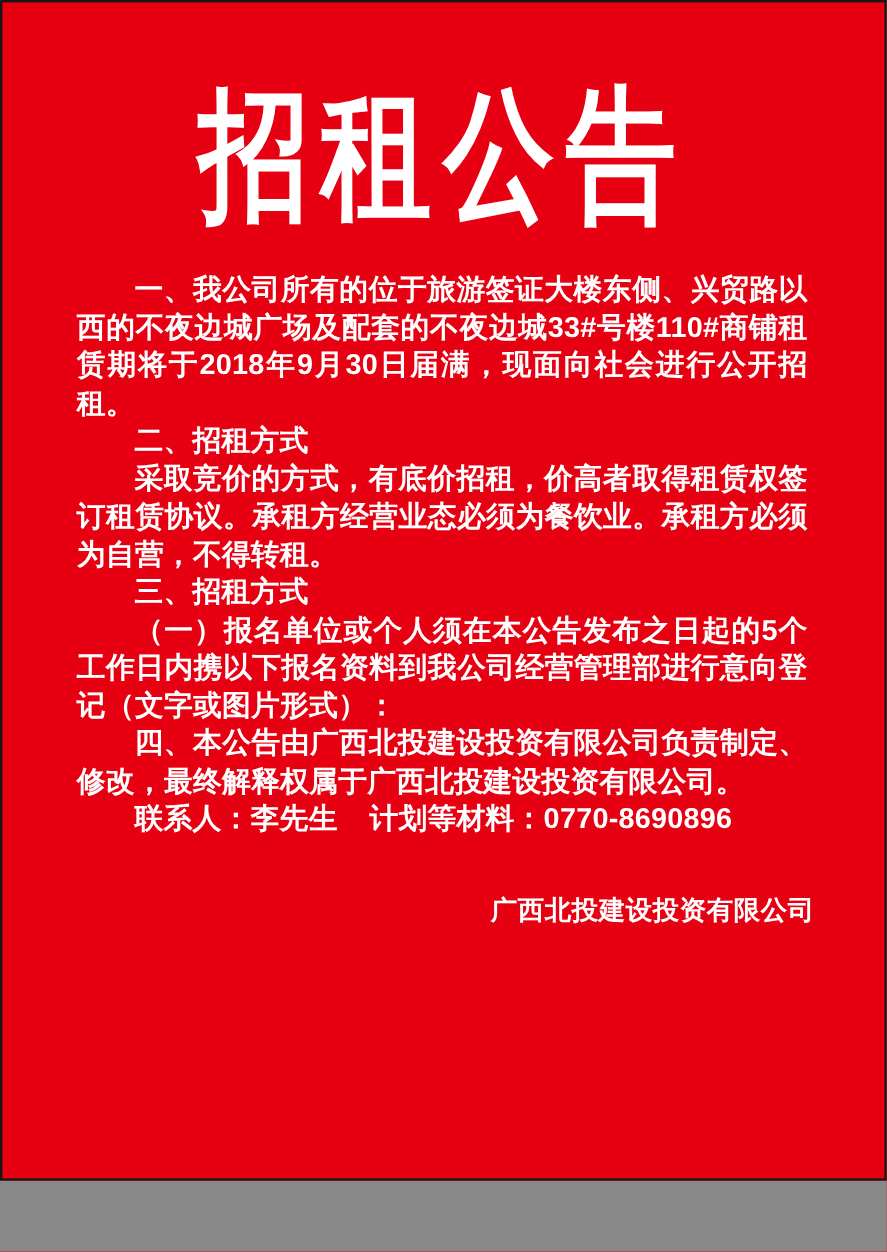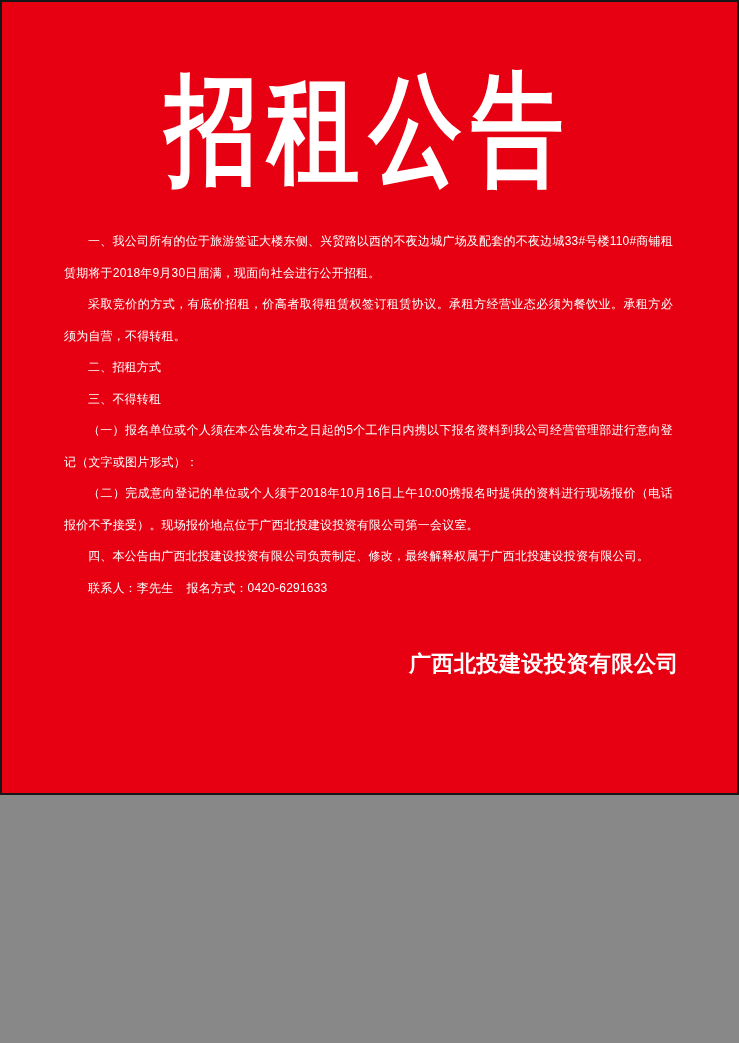--- a/index.html
+++ b/index.html
@@ -4,21 +4,21 @@
 <style>
   :root{
     --background:#e60012;
     --text:#ffffff;
     --border:#161616;
   }
   html,body{margin:0;padding:0;}
   body{background:#888;}
   .page{
     position:relative;
-    width:739px;height:795px;
+    width:739px;height:984px;
     box-sizing:border-box;
     margin:0 auto;
     background:var(--background,#e60012);
     border:2px solid var(--border,#161616);
     overflow:hidden;
     color:var(--text,#ffffff);
     font-family:"Liberation Sans","DejaVu Sans",sans-serif;
   }
   .poster-title{
     margin:82px 0 0 0;
@@ -28,22 +28,22 @@
     font-family:"DejaVu Serif","Liberation Serif",serif;
     font-weight:900;
     font-size:92px;
     letter-spacing:10px;
     transform:scaleY(1.30);
     transform-origin:50% 60%;
     white-space:nowrap;
   }
   .announcement-body{
     margin:46px 64px 0 62px;
-    font-size:12px;
-    font-weight:normal;
+    font-size:24px;
+    font-weight:bold;
     line-height:31.5px;
     letter-spacing:0.2px;
   }
   .announcement-body p{
     margin:0;
     text-indent:2em;
     text-align:justify;
     word-break:break-all;
   }
   .contact-gap{display:inline-block;width:1.1em;}
@@ -61,28 +61,27 @@
 </style>
 </head>
 <body>
 
 <div class="page">
 
   <h1 class="poster-title">招租公告</h1>
 
   <div class="announcement-body">
     <p>一、我公司所有的位于旅游签证大楼东侧、兴贸路以西的不夜边城广场及配套的不夜边城33#号楼110#商铺租赁期将于2018年9月30日届满，现面向社会进行公开招租。</p>
+    <p>二、招租方式</p>
     <p>采取竞价的方式，有底价招租，价高者取得租赁权签订租赁协议。承租方经营业态必须为餐饮业。承租方必须为自营，不得转租。</p>
-    <p>二、招租方式</p>
-    <p>三、不得转租</p>
+    <p>三、招租方式</p>
     <p>（一）报名单位或个人须在本公告发布之日起的5个工作日内携以下报名资料到我公司经营管理部进行意向登记（文字或图片形式）：</p>
-    <p>（二）完成意向登记的单位或个人须于2018年10月16日上午10:00携报名时提供的资料进行现场报价（电话报价不予接受）。现场报价地点位于广西北投建设投资有限公司第一会议室。</p>
     <p>四、本公告由广西北投建设投资有限公司负责制定、修改，最终解释权属于广西北投建设投资有限公司。</p>
     <p>
-      <span>联系人：</span><span>李先生</span><span class="contact-gap"></span><span>报名方式：</span><span>0420-6291633</span>
+      <span>联系人：</span><span>李先生</span><span class="contact-gap"></span><span>计划等材料：</span><span>0770-8690896</span>
     </p>
   </div>
 
   <div class="signature-block">
     <div>广西北投建设投资有限公司</div>
   </div>
 
 </div>
 
 </body></html>

